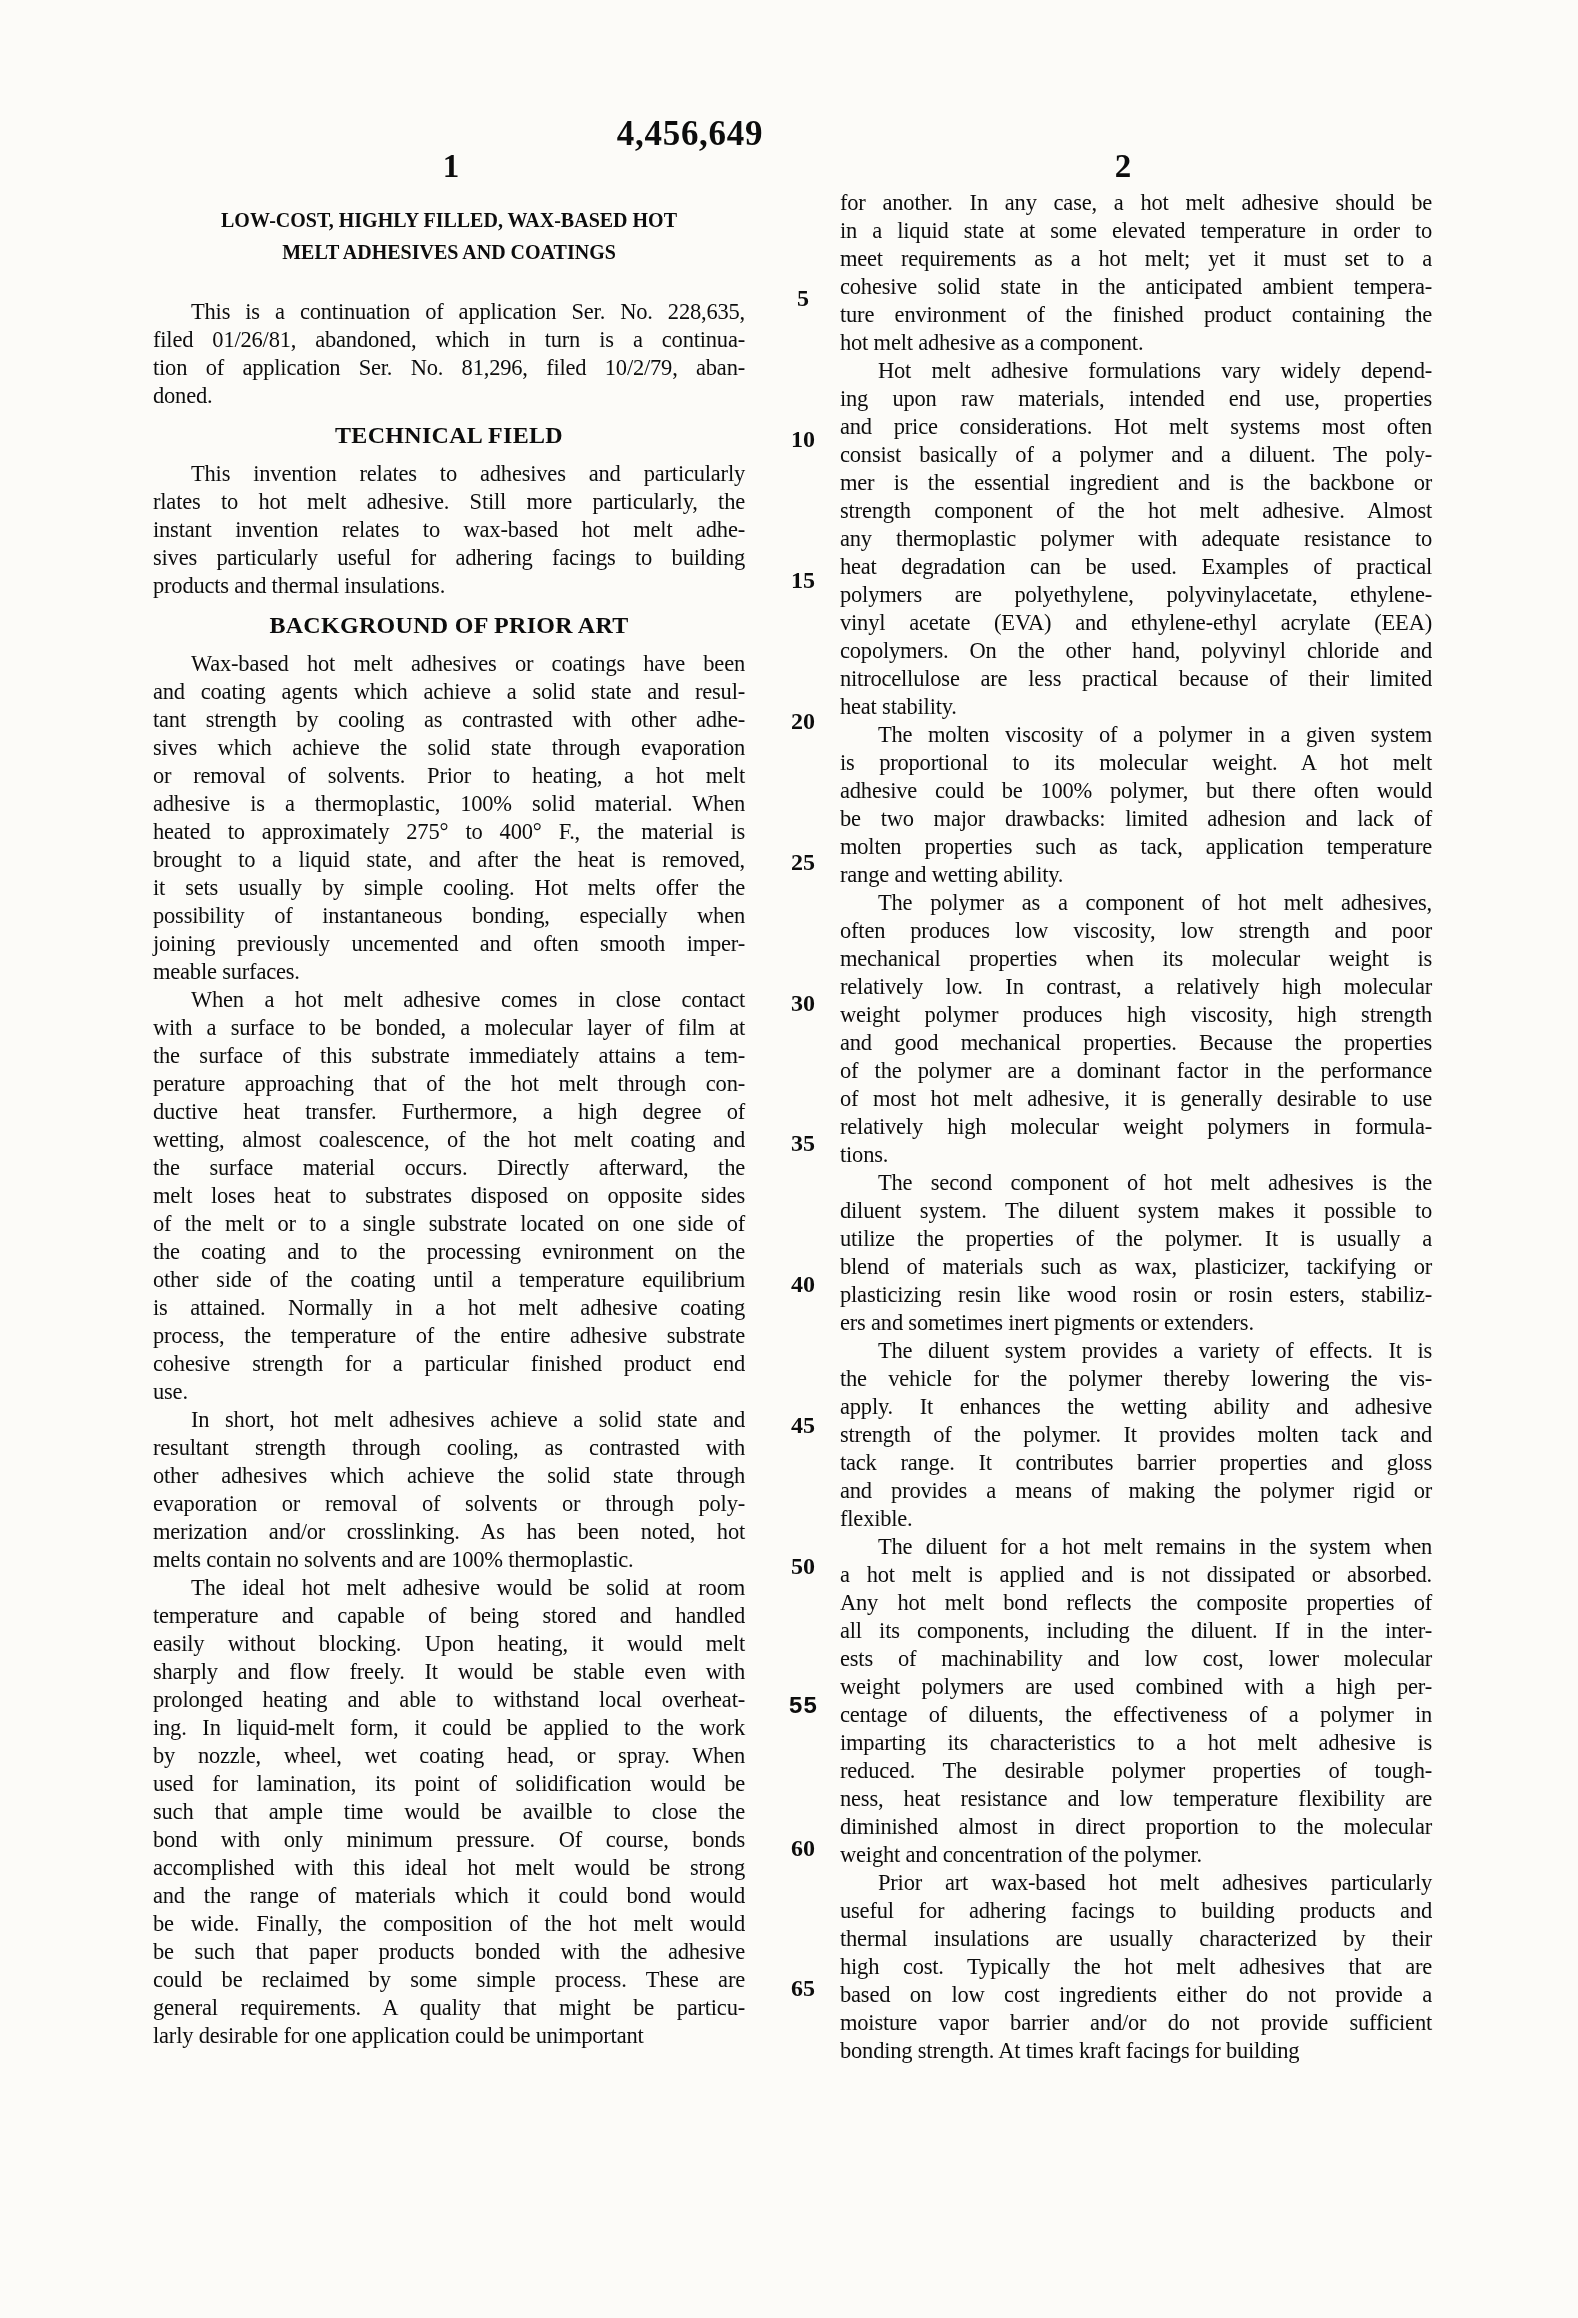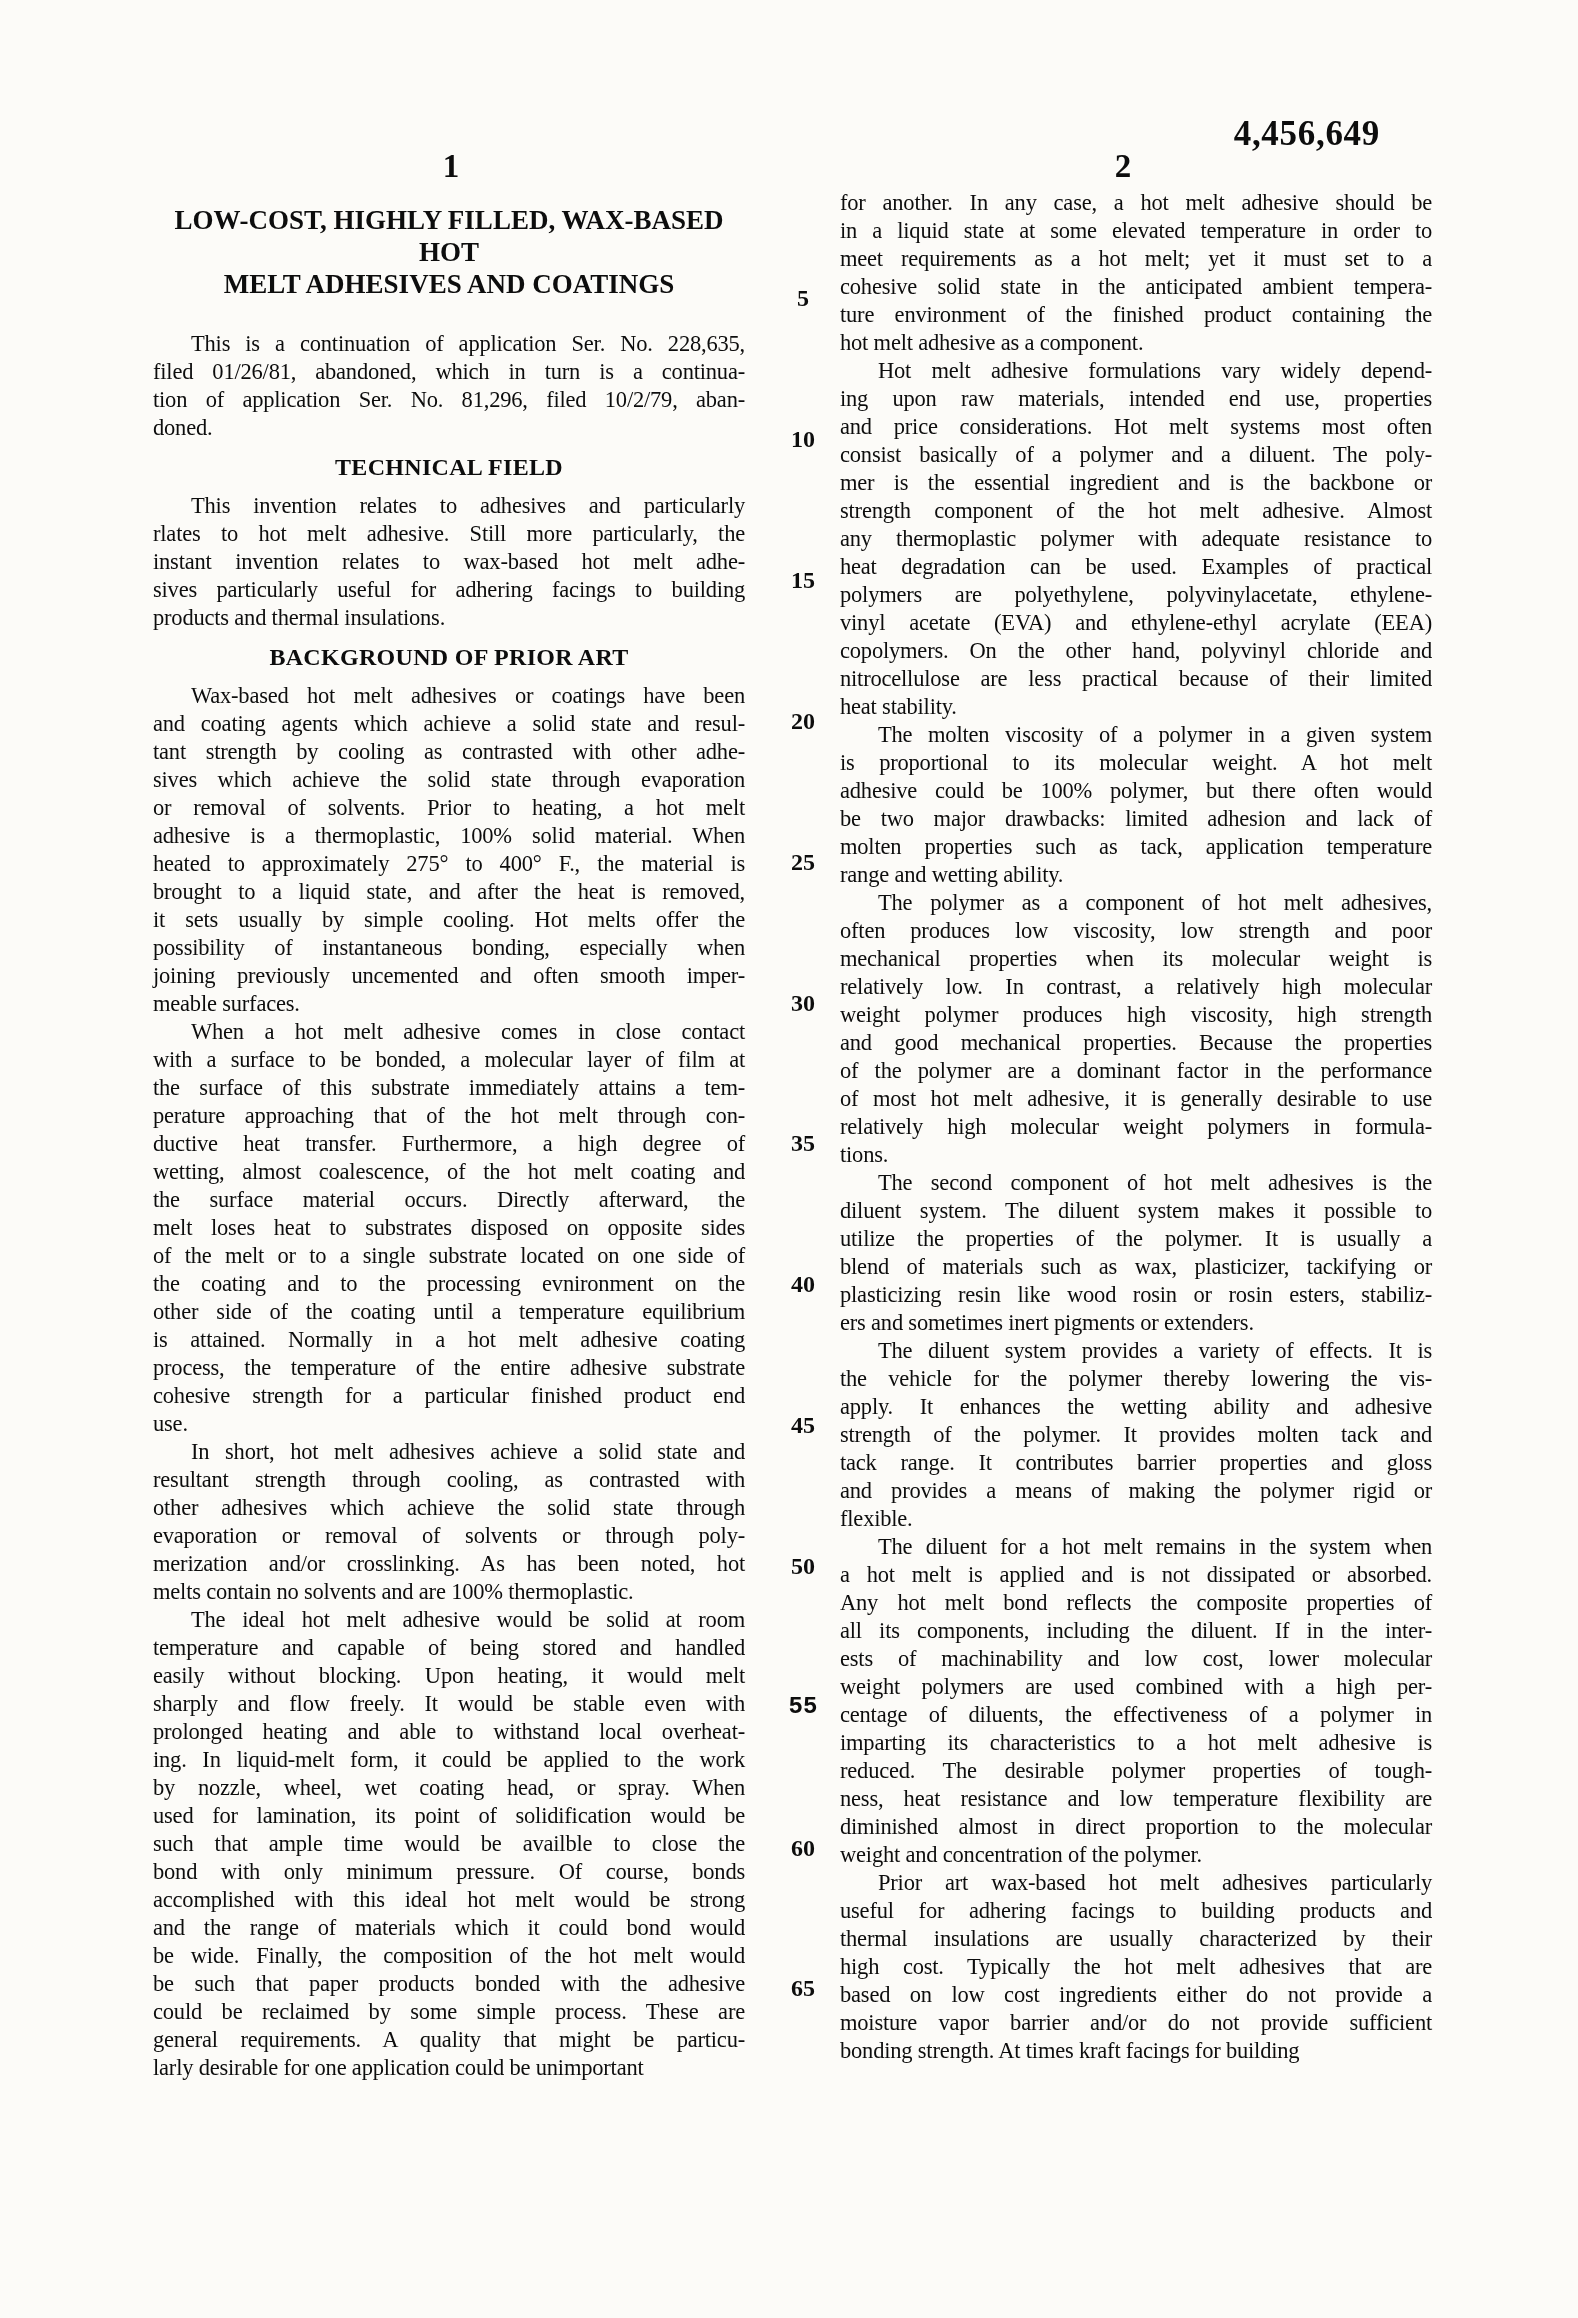--- a/index.html
+++ b/index.html
@@ -14,21 +14,21 @@
     background: #fcfbf8;
     color: #0d0d0d;
     font-family: "Liberation Serif", "DejaVu Serif", serif;
     overflow: hidden;
   }
   .patent-number {
     position: absolute;
     top: 114px;
     left: 0;
     width: 1380px;
-    text-align: right;
+    text-align: center;
     font-size: 35px;
     font-weight: bold;
     letter-spacing: 0.7px;
   }
   .col-num {
     position: absolute;
     top: 148px;
     font-size: 33px;
     font-weight: bold;
     transform: translateX(-50%);
@@ -59,21 +59,21 @@
     text-align: justify;
     text-align-last: justify;
   }
   .line.indent { text-indent: 38px; }
   .line.last   { text-align-last: left; }
 
   .block.title {
     margin-bottom: 30px;
   }
   .title-line {
-    font-size: 27px;
+    font-size: 20px;
     line-height: 32px;
     font-weight: bold;
     text-align: center;
     text-align-last: center;
     letter-spacing: 0;
   }
   .block.heading {
     font-size: 24px;
     line-height: 28px;
     font-weight: bold;

